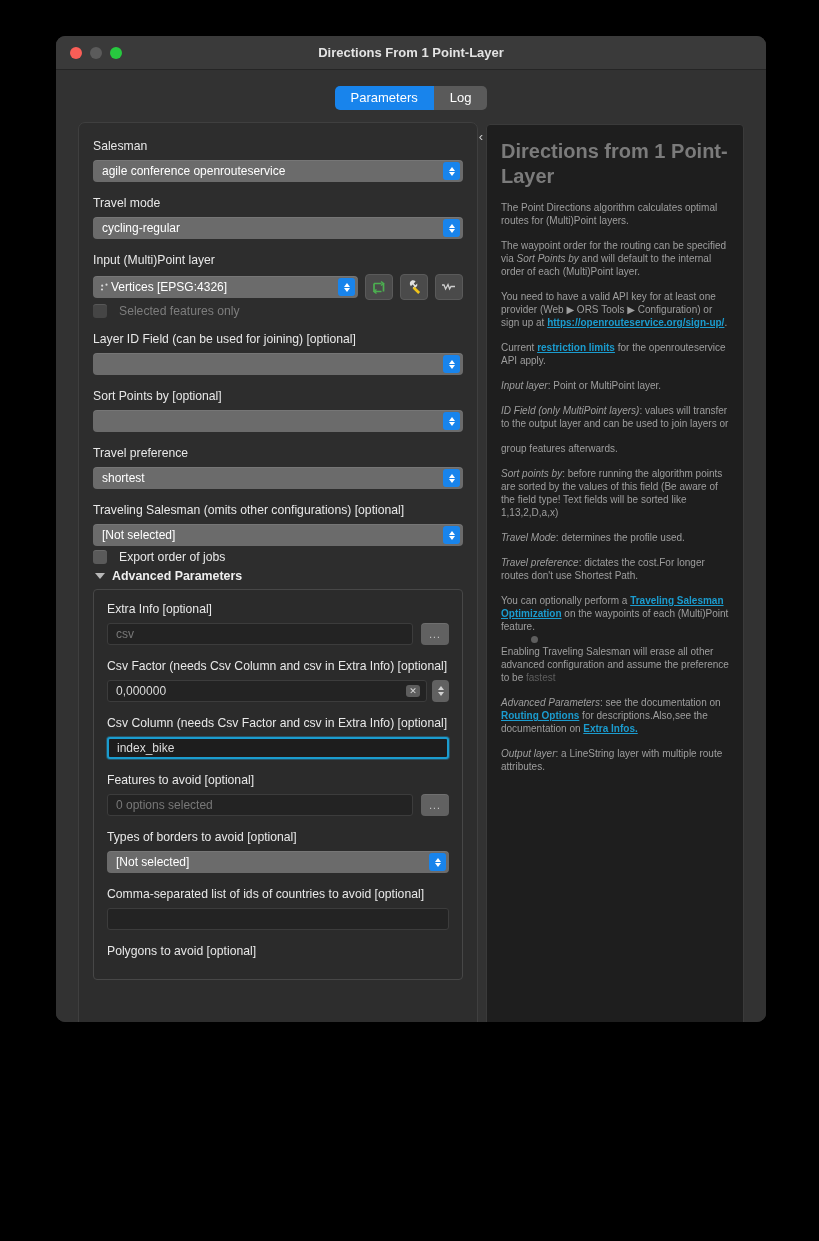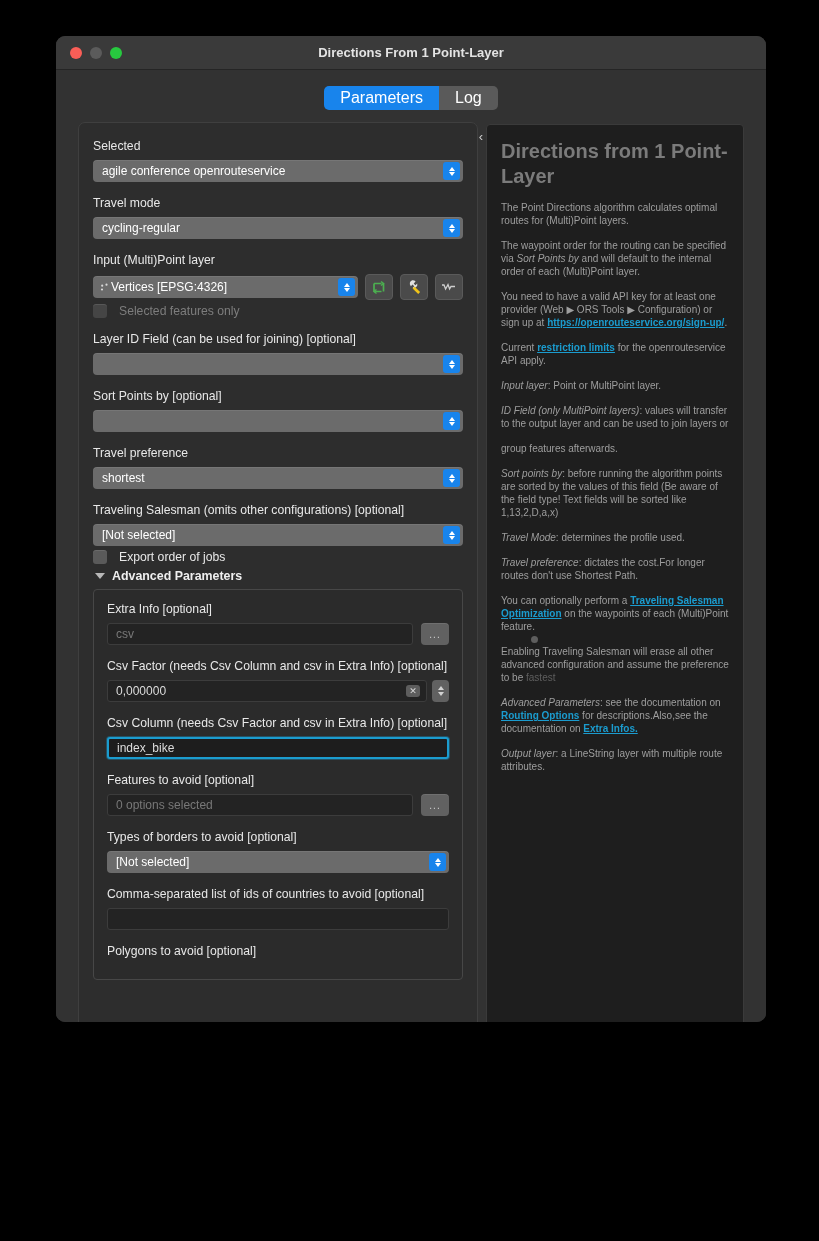--- a/index.html
+++ b/index.html
@@ -42,21 +42,21 @@
   .body { position: relative; width: 100%; height: 1099px; background: #323232; }
 
   
   .tabbar {
     position: absolute; left: 0; right: 0; top: 16px;
     display: flex; justify-content: center; gap: 0;
     z-index: 5;
   }
   .tabwrap { display: flex; border-radius: 5px; overflow: hidden; }
   .tab {
-    font-size: 16px; padding: 4px 16px; color: #ffffff;
+    font-size: 13px; padding: 4px 16px; color: #ffffff;
     background: #5a5a5a; cursor: default; line-height: 16px;
   }
   .tab.active { background: #1884ec; font-weight: normal; }
 
   
   .params {
     position: absolute; left: 22px; top: 52px;
     width: 400px; height: 940px;
     background: #2d2d2d;
     border: 1px solid #3f3f3f;
@@ -280,21 +280,21 @@
     <div class="tabbar">
       <div class="tabwrap">
         <div class="tab active">Parameters</div>
         <div class="tab">Log</div>
       </div>
     </div>
 
     <div class="params">
       <div class="paramsInner">
 
-        <div class="lbl">Selected</div>
+        <div class="lbl">Salesman</div>
         <div class="combo">
           <span>agile conference openrouteservice</span>
           <span class="arrowbox">
               <i class="up"></i>
               <i class="dn"></i>
             </span>
         </div>
 
         <div class="lbl">Travel mode</div>
         <div class="combo">

